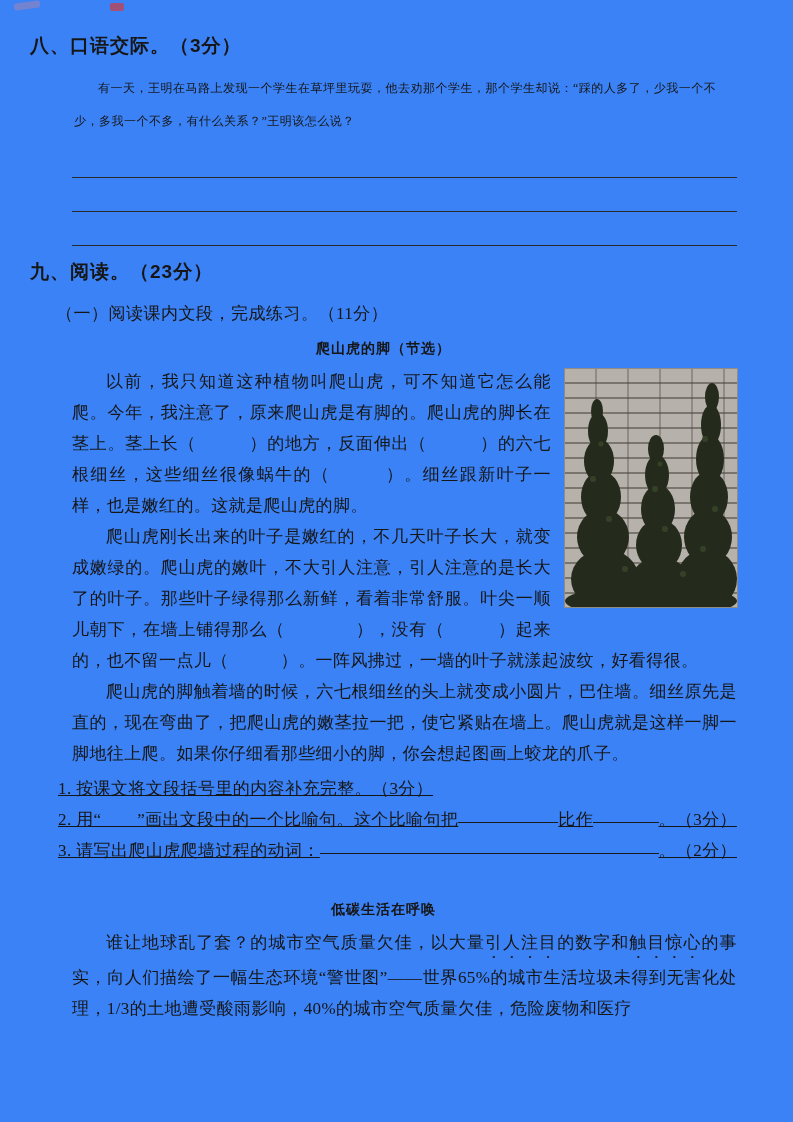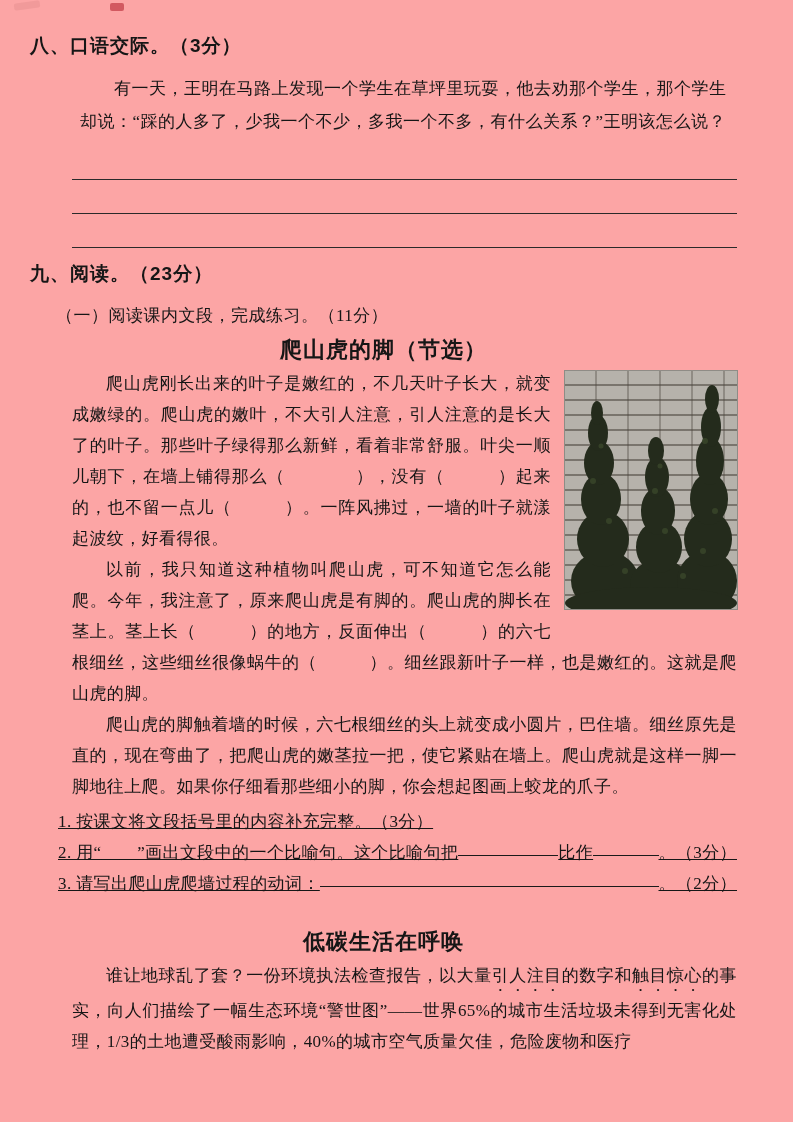--- a/index.html
+++ b/index.html
@@ -1,47 +1,47 @@
 <!DOCTYPE html>
 <html><head>
 <meta charset="utf-8">
 <style>
   html,body { margin:0; padding:0; background:#d9d7d3; }
   .page {
     position:relative;
     width:793px; height:1122px;
     margin:0 auto;
-    background:#fca5a5;
+    background:#3b82f6;
     color:#161616;
     font-family:"Liberation Serif","DejaVu Serif",serif;
     box-sizing:border-box;
     padding:34px 56px 0 30px;
     overflow:hidden;
   }
   .artifact { position:absolute; background:#c4404a; opacity:.75; border-radius:2px; }
   .artifact-1 { left:14px; top:2px; width:26px; height:7px; transform:rotate(-8deg); opacity:.35; background:#d88; }
   .artifact-2 { left:110px; top:3px; width:14px; height:8px; }
 
   .sec-heading {
     font-size:19px; font-weight:700; line-height:24px;
     margin:0 0 14px 0;
     font-family:"Liberation Sans","DejaVu Sans",sans-serif;
     letter-spacing:1px;
   }
   .body-block { margin-left:42px; }
   .intro-line { margin:0 0 4px 26px; font-size:17px; line-height:31px; letter-spacing:.5px; }
-  .prompt-p { margin:8px; font-size:17px; line-height:33px; text-indent:2em; letter-spacing:.5px; }
+  .prompt-p { margin:2px; font-size:12px; line-height:33px; text-indent:2em; letter-spacing:.5px; }
 
   .answer-lines { margin:6px 0 14px 42px; }
   .answer-line { height:33px; border-bottom:1.6px solid #2a2a2a; }
 
   .passage-title {
-    text-align:center; font-weight:700; font-size:22px; line-height:30px;
+    text-align:center; font-weight:700; font-size:14px; line-height:30px;
     margin:0 0 3px 0; letter-spacing:1px;
-    font-family:Liberation Serif, serif;
+    font-family:Liberation Sans, sans-serif;
   }
   .passage { font-size:17px; line-height:31px; letter-spacing:.4px; }
   .passage p { margin:0; text-indent:2em; text-align:justify; }
 
   .ivy-photo {
     float:right;
     width:172px; height:238px;
     margin:3px 0 8px 14px;
     position:relative;
     background-color:#b6b2ab;
@@ -124,22 +124,22 @@
               <circle cx="100" cy="160" r="3"></circle>
               <circle cx="95" cy="95" r="2.5"></circle>
             <circle cx="140" cy="70" r="3"></circle>
               <circle cx="150" cy="140" r="3"></circle>
               <circle cx="138" cy="180" r="3"></circle>
             <circle cx="60" cy="200" r="3"></circle>
               <circle cx="118" cy="205" r="3"></circle>
           </g>
         </svg>
       </div>
+      <p>以前，我只知道这种植物叫爬山虎，可不知道它怎么能爬。今年，我注意了，原来爬山虎是有脚的。爬山虎的脚长在茎上。茎上长（　　　）的地方，反面伸出（　　　）的六七根细丝，这些细丝很像蜗牛的（　　　）。细丝跟新叶子一样，也是嫩红的。这就是爬山虎的脚。</p>
       <p>爬山虎刚长出来的叶子是嫩红的，不几天叶子长大，就变成嫩绿的。爬山虎的嫩叶，不大引人注意，引人注意的是长大了的叶子。那些叶子绿得那么新鲜，看着非常舒服。叶尖一顺儿朝下，在墙上铺得那么（　　　　），没有（　　　）起来的，也不留一点儿（　　　）。一阵风拂过，一墙的叶子就漾起波纹，好看得很。</p>
-      <p>以前，我只知道这种植物叫爬山虎，可不知道它怎么能爬。今年，我注意了，原来爬山虎是有脚的。爬山虎的脚长在茎上。茎上长（　　　）的地方，反面伸出（　　　）的六七根细丝，这些细丝很像蜗牛的（　　　）。细丝跟新叶子一样，也是嫩红的。这就是爬山虎的脚。</p>
       <p>爬山虎的脚触着墙的时候，六七根细丝的头上就变成小圆片，巴住墙。细丝原先是直的，现在弯曲了，把爬山虎的嫩茎拉一把，使它紧贴在墙上。爬山虎就是这样一脚一脚地往上爬。如果你仔细看那些细小的脚，你会想起图画上蛟龙的爪子。</p>
     </div>
 
     <div class="questions">
       <p class="q-line">1. 按课文将文段括号里的内容补充完整。（3分）</p>
 
       <div class="q-row">
         <span class="t">2. 用“____”画出文段中的一个比喻句。这个比喻句把</span>
           <span class="blank w100"></span>
           <span class="t">比作</span>
@@ -153,16 +153,16 @@
           <span class="t">。（2分）</span>
       </div>
 
     </div>
 
     <div class="sect-gap"></div>
 
     <h3 class="passage-title">低碳生活在呼唤</h3>
 
     <div class="passage body-block">
-      <p><span>谁让地球乱了套？一份环境执法检查报告，以大量</span><span class="em-dots">引人注目</span><span>的数字和</span><span class="em-dots">触目惊心</span><span>的事实，向人们描绘了一幅生态环境“警世图”——世界65%的城市生活垃圾未得到无害化处理，1/3的土地遭受酸雨影响，40%的城市空气质量欠佳，危险废物和医疗</span></p>
+      <p><span>谁让地球乱了套？的城市空气质量欠佳，以大量</span><span class="em-dots">引人注目</span><span>的数字和</span><span class="em-dots">触目惊心</span><span>的事实，向人们描绘了一幅生态环境“警世图”——世界65%的城市生活垃圾未得到无害化处理，1/3的土地遭受酸雨影响，40%的城市空气质量欠佳，危险废物和医疗</span></p>
     </div>
   </section>
 </div>
 
 </body></html>

